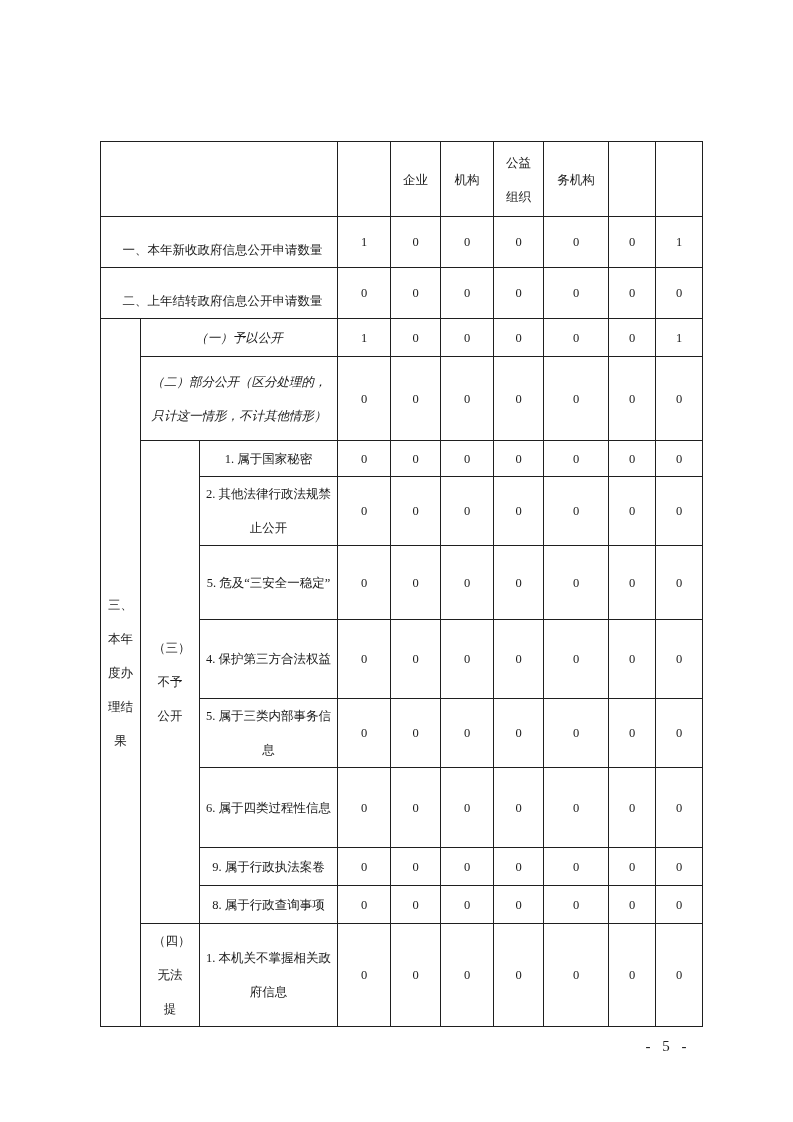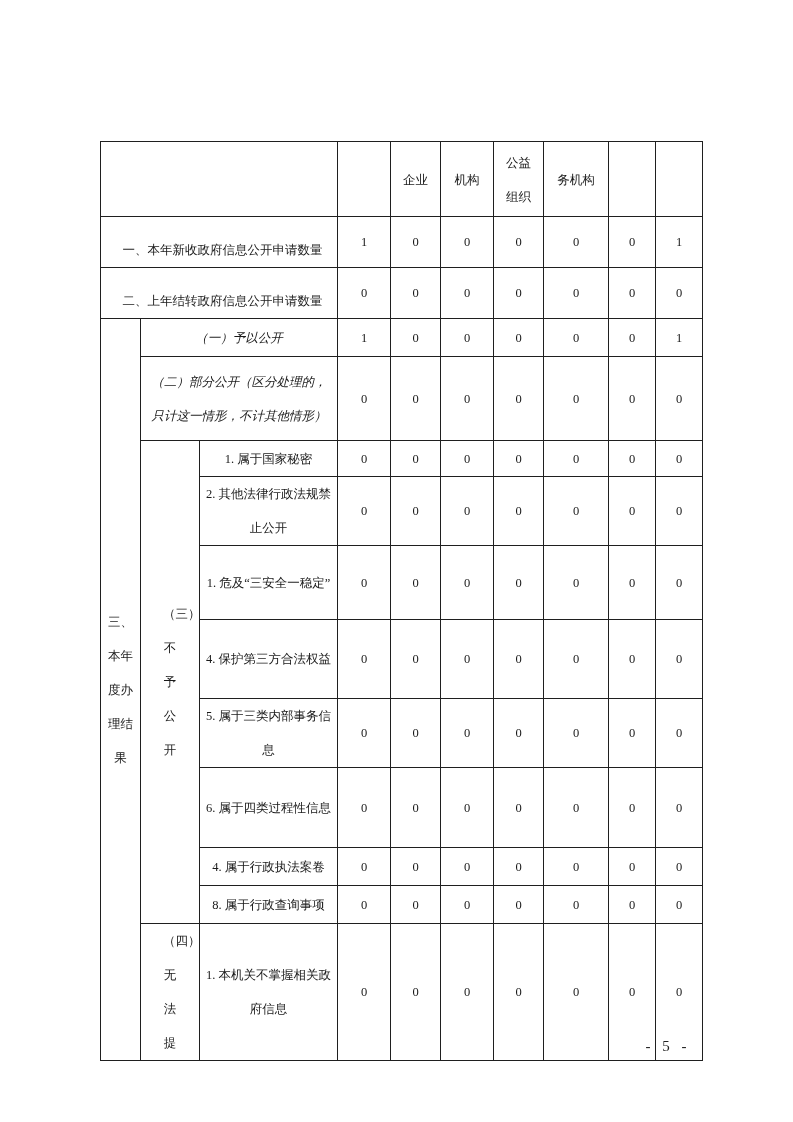--- a/index.html
+++ b/index.html
@@ -50,21 +50,21 @@
     line-height: 40px;
     font-style: italic;
   }
   td.outer {
     text-align: center;
     padding: 8px 6px;
     line-height: 40px;
   }
   td.mid {
     text-align: left;
-    padding: 0 22px;
+    padding: 0 12px;
     line-height: 36px;
   }
   td.sub {
     text-align: left;
     padding: 0 6px;
     line-height: 38px;
   }
   td.val { padding: 0 2px; }
   
   tr.h-head  { height: 75px; }
@@ -182,21 +182,21 @@
       <td class="val">0</td>
       <td class="val">0</td>
       <td class="val">0</td>
       <td class="val">0</td>
       <td class="val">0</td>
       <td class="val">0</td>
       <td class="val">0</td>
     </tr>
 
     <tr class="h-d74">
-      <td class="sub">1. 危及“三安全一稳定”</td>
+      <td class="sub">5. 危及“三安全一稳定”</td>
       <td class="val">0</td>
       <td class="val">0</td>
       <td class="val">0</td>
       <td class="val">0</td>
       <td class="val">0</td>
       <td class="val">0</td>
       <td class="val">0</td>
     </tr>
 
     <tr class="h-d79">
@@ -226,21 +226,21 @@
       <td class="val">0</td>
       <td class="val">0</td>
       <td class="val">0</td>
       <td class="val">0</td>
       <td class="val">0</td>
       <td class="val">0</td>
       <td class="val">0</td>
     </tr>
 
     <tr class="h-s">
-      <td class="sub">4. 属于行政执法案卷</td>
+      <td class="sub">9. 属于行政执法案卷</td>
       <td class="val">0</td>
       <td class="val">0</td>
       <td class="val">0</td>
       <td class="val">0</td>
       <td class="val">0</td>
       <td class="val">0</td>
       <td class="val">0</td>
     </tr>
 
     <tr class="h-s">

